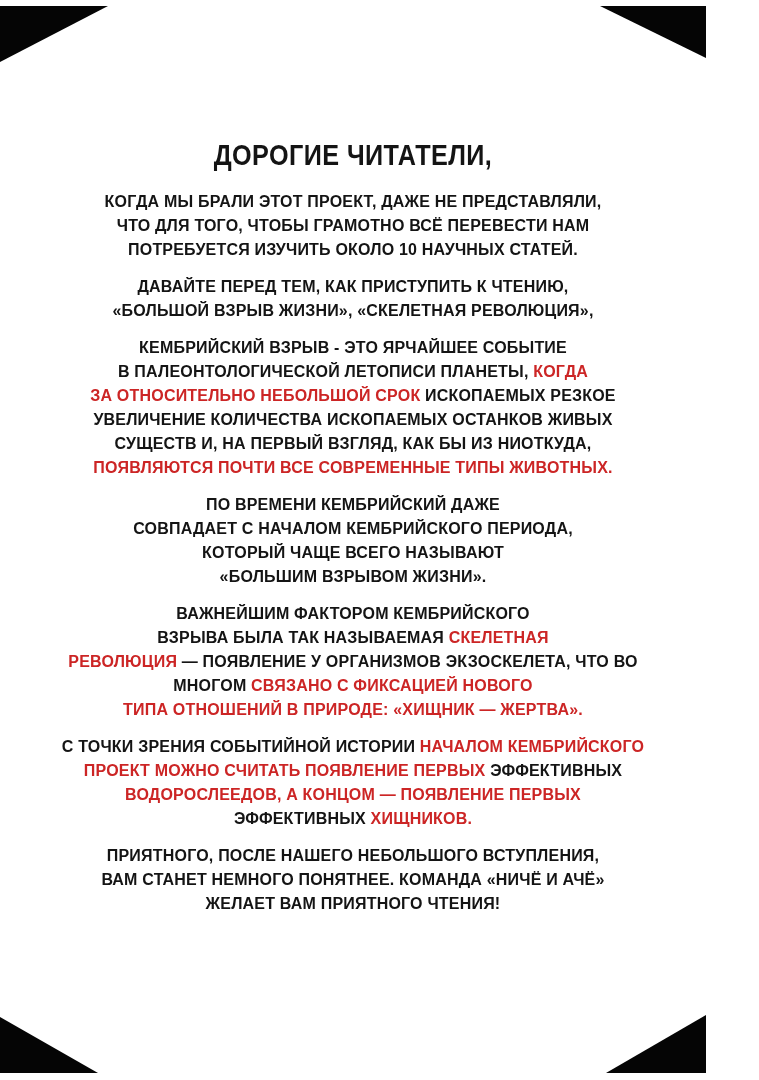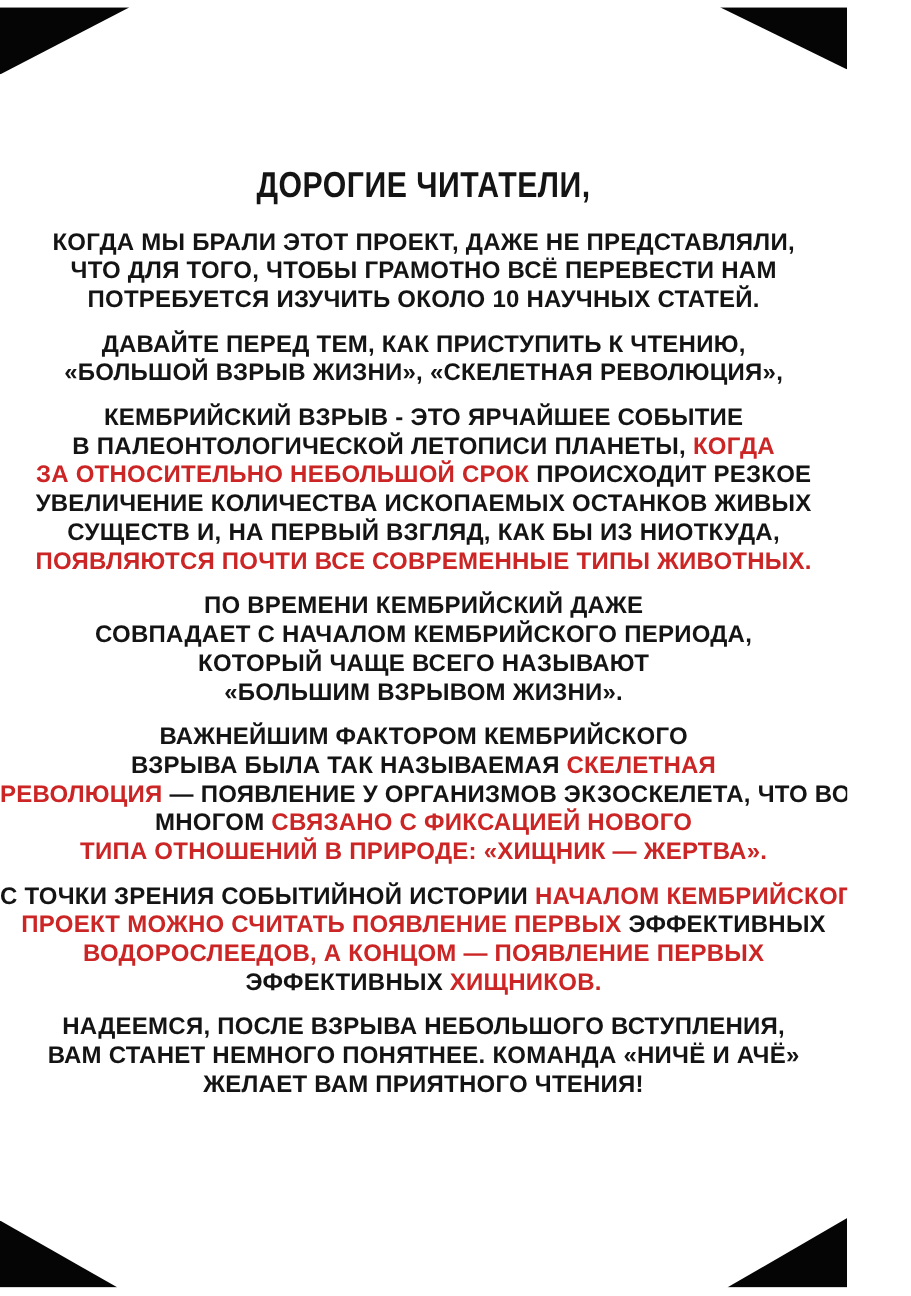--- a/index.html
+++ b/index.html
@@ -39,21 +39,21 @@
     font-size:30px;
     line-height:34px;
     font-weight:700;
     letter-spacing:0.5px;
     transform:scaleX(0.84);
     transform-origin:50% 50%;
     white-space:nowrap;
   }
   .paragraph{
     margin:0 0 13px 0;
-    font-size:20px;
+    font-size:16px;
     font-weight:700;
     line-height:24px;
     letter-spacing:0.2px;
   }
   .line{white-space:nowrap;}
   .seg{color:var(--ink);}
   .seg.accent{color:var(--accent);}
 </style>
 </head>
 <body>
@@ -72,21 +72,21 @@
           <div class="line"><span class="seg">ЧТО ДЛЯ ТОГО, ЧТОБЫ ГРАМОТНО ВСЁ ПЕРЕВЕСТИ НАМ</span></div>
           <div class="line"><span class="seg">ПОТРЕБУЕТСЯ ИЗУЧИТЬ ОКОЛО 10 НАУЧНЫХ СТАТЕЙ.</span></div>
         </div>
         <div class="paragraph">
           <div class="line"><span class="seg">ДАВАЙТЕ ПЕРЕД ТЕМ, КАК ПРИСТУПИТЬ К ЧТЕНИЮ,</span></div>
           <div class="line"><span class="seg">«БОЛЬШОЙ ВЗРЫВ ЖИЗНИ», «СКЕЛЕТНАЯ РЕВОЛЮЦИЯ»,</span></div>
         </div>
         <div class="paragraph">
           <div class="line"><span class="seg">КЕМБРИЙСКИЙ ВЗРЫВ - ЭТО ЯРЧАЙШЕЕ СОБЫТИЕ</span></div>
           <div class="line"><span class="seg">В ПАЛЕОНТОЛОГИЧЕСКОЙ ЛЕТОПИСИ ПЛАНЕТЫ, </span><span class="seg accent">КОГДА</span></div>
-          <div class="line"><span class="seg accent">ЗА ОТНОСИТЕЛЬНО НЕБОЛЬШОЙ СРОК</span><span class="seg"> ПРОИСХОДИТ РЕЗКОЕ</span></div>
+          <div class="line"><span class="seg accent">ЗА ОТНОСИТЕЛЬНО НЕБОЛЬШОЙ СРОК</span><span class="seg"> ИСКОПАЕМЫХ РЕЗКОЕ</span></div>
           <div class="line"><span class="seg">УВЕЛИЧЕНИЕ КОЛИЧЕСТВА ИСКОПАЕМЫХ ОСТАНКОВ ЖИВЫХ</span></div>
           <div class="line"><span class="seg">СУЩЕСТВ И, НА ПЕРВЫЙ ВЗГЛЯД, КАК БЫ ИЗ НИОТКУДА,</span></div>
           <div class="line"><span class="seg accent">ПОЯВЛЯЮТСЯ ПОЧТИ ВСЕ СОВРЕМЕННЫЕ ТИПЫ ЖИВОТНЫХ.</span></div>
         </div>
         <div class="paragraph">
           <div class="line"><span class="seg">ПО ВРЕМЕНИ КЕМБРИЙСКИЙ ДАЖЕ</span></div>
           <div class="line"><span class="seg">СОВПАДАЕТ С НАЧАЛОМ КЕМБРИЙСКОГО ПЕРИОДА,</span></div>
           <div class="line"><span class="seg">КОТОРЫЙ ЧАЩЕ ВСЕГО НАЗЫВАЮТ</span></div>
           <div class="line"><span class="seg">«БОЛЬШИМ ВЗРЫВОМ ЖИЗНИ».</span></div>
         </div>
@@ -97,19 +97,19 @@
           <div class="line"><span class="seg">МНОГОМ </span><span class="seg accent">СВЯЗАНО С ФИКСАЦИЕЙ НОВОГО</span></div>
           <div class="line"><span class="seg accent">ТИПА ОТНОШЕНИЙ В ПРИРОДЕ: «ХИЩНИК — ЖЕРТВА».</span></div>
         </div>
         <div class="paragraph">
           <div class="line"><span class="seg">С ТОЧКИ ЗРЕНИЯ СОБЫТИЙНОЙ ИСТОРИИ </span><span class="seg accent">НАЧАЛОМ КЕМБРИЙСКОГО</span></div>
           <div class="line"><span class="seg accent">ПРОЕКТ МОЖНО СЧИТАТЬ ПОЯВЛЕНИЕ ПЕРВЫХ</span><span class="seg"> ЭФФЕКТИВНЫХ</span></div>
           <div class="line"><span class="seg accent">ВОДОРОСЛЕЕДОВ, А КОНЦОМ — ПОЯВЛЕНИЕ ПЕРВЫХ</span></div>
           <div class="line"><span class="seg">ЭФФЕКТИВНЫХ </span><span class="seg accent">ХИЩНИКОВ.</span></div>
         </div>
         <div class="paragraph">
-          <div class="line"><span class="seg">НАДЕЕМСЯ, ПОСЛЕ ВЗРЫВА НЕБОЛЬШОГО ВСТУПЛЕНИЯ,</span></div>
+          <div class="line"><span class="seg">ПРИЯТНОГО, ПОСЛЕ НАШЕГО НЕБОЛЬШОГО ВСТУПЛЕНИЯ,</span></div>
           <div class="line"><span class="seg">ВАМ СТАНЕТ НЕМНОГО ПОНЯТНЕЕ. КОМАНДА «НИЧЁ И АЧЁ»</span></div>
           <div class="line"><span class="seg">ЖЕЛАЕТ ВАМ ПРИЯТНОГО ЧТЕНИЯ!</span></div>
         </div>
       </div>
   </div>
 </div>
 
 </body></html>

